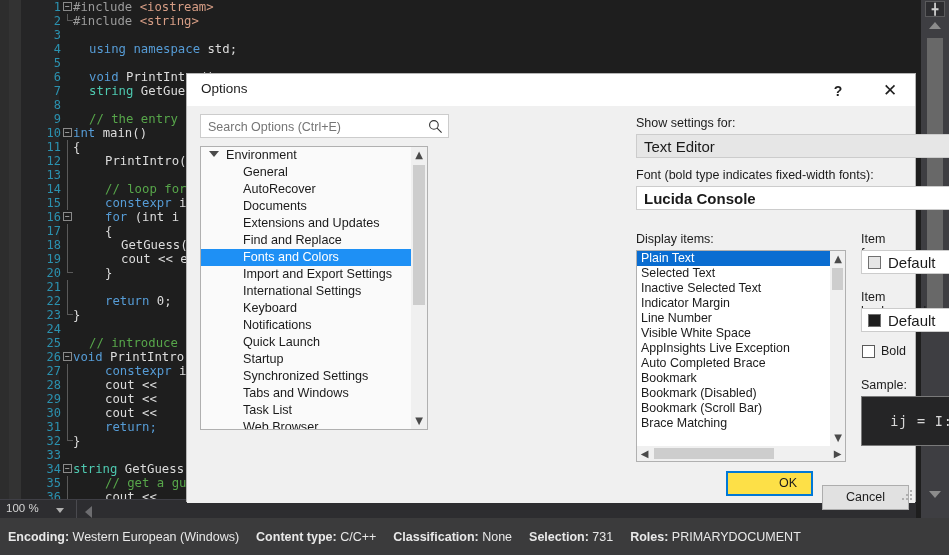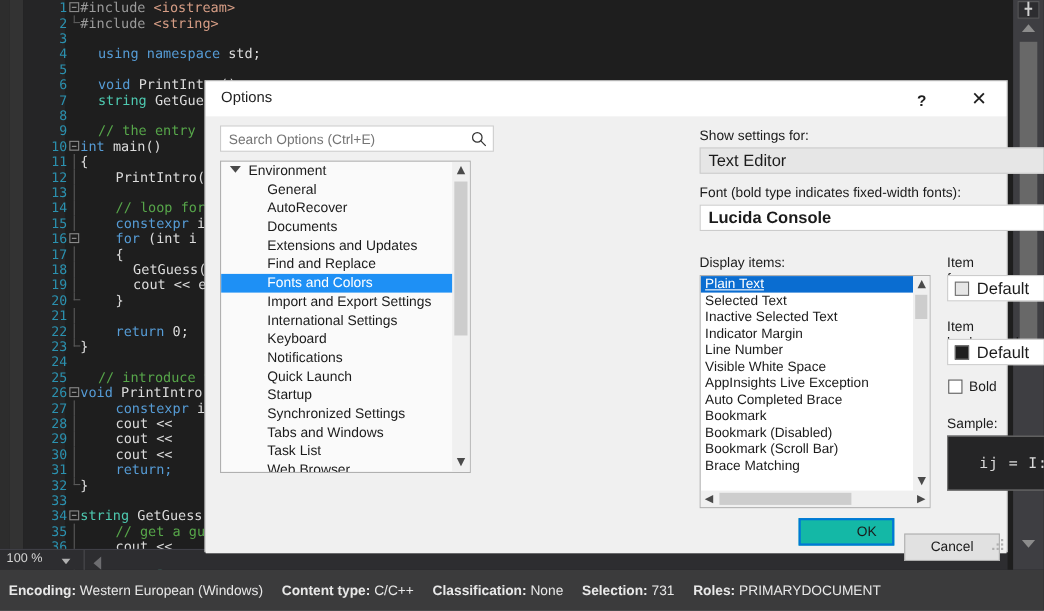--- a/index.html
+++ b/index.html
@@ -239,35 +239,35 @@
 
   
   .btn {
     position: absolute;
     background: #e1e1e1; border: 1px solid #adadad;
     font-size: 12.5px; color: #1b1b1b;
     text-align: center; cursor: default;
     font-family: "Liberation Sans", sans-serif;
   }
   .btn.default {
-    background: #14b8a6; border: 2px solid #0078d7; padding-left: 37px;
+    background: #fde047; border: 2px solid #0078d7; padding-left: 37px;
   }
 
   
   .listbox {
     position: absolute; left: 449px; top: 244px; width: 210px; height: 212px;
     background: #ffffff; border: 1px solid #b0b0b0; overflow: hidden;
   }
   .lb-items { position: absolute; left: 0; top: 0; width: 194px; }
   .lb-row {
     height: 15px; line-height: 15px;
     font-size: 12.4px; color: #1b1b1b;
     padding-left: 4px; white-space: nowrap;
   }
-  .lb-row.sel { background: #0a6dd1; color: #ffffff; text-decoration: underline; }
+  .lb-row.sel { background: #0a6dd1; color: #ffffff; }
   .lb-vsb {
     position: absolute; right: 0; top: 0; width: 15px; bottom: 15px;
     background: #f0f0f0;
   }
   .lb-vsb-thumb {
     position: absolute; left: 2px; top: 17px; width: 11px; height: 22px;
     background: #cdcdcd;
   }
   .lb-hsb {
     position: absolute; left: 0; bottom: 0; right: 0; height: 15px;

